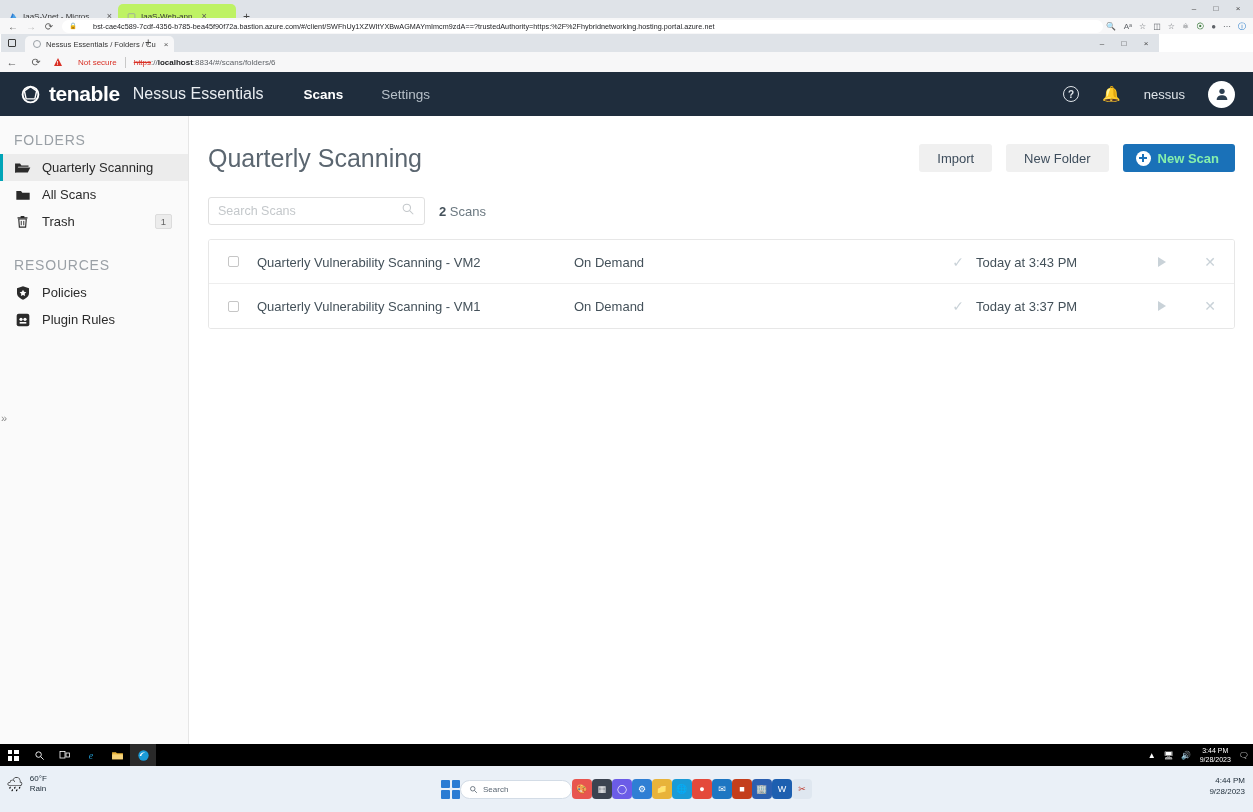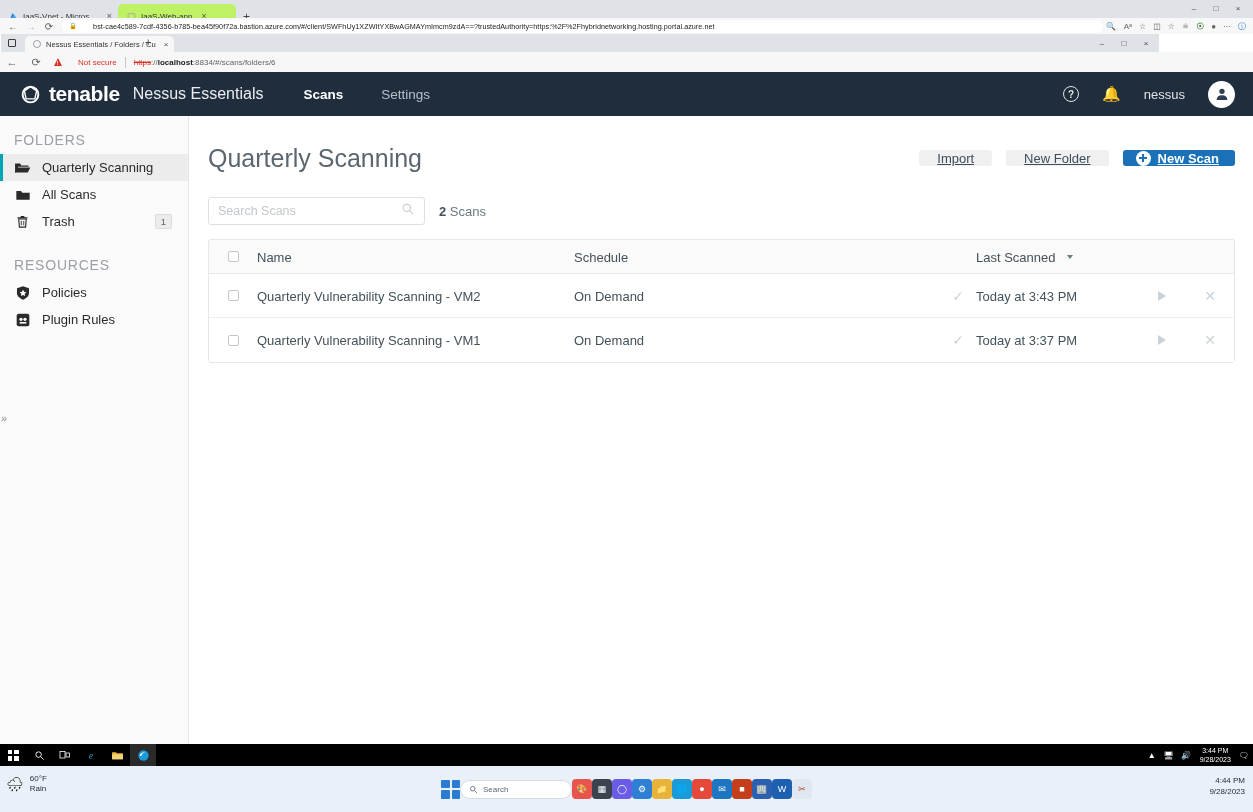--- a/index.html
+++ b/index.html
@@ -102,24 +102,24 @@
                 border:1px solid #dcdcdc; border-radius:2px; padding:0 5px; line-height:13px; }
   .side-gap { height:22px; }
   .side-collapse { position:absolute; bottom:6px; right:10px; font-size:11px; color:#b6b6b6; cursor:pointer; }
   .edge-expand { position:absolute; left:1px; top:340px; font-size:11px; color:#8a8a8a; cursor:pointer; }
 
   
   .main { flex:1; padding:22px 18px 0 19px; background:#fff; position:relative; }
   .page-head { display:flex; align-items:center; justify-content:space-between; height:40px; }
   .page-title { font-size:25px; color:#5b6670; font-weight:300; }
   .head-actions { display:flex; align-items:center; gap:14px; }
-  .btn { font-size:13px; border-radius:3px; height:16px; display:flex; align-items:center;
-         justify-content:center; cursor:pointer;text-decoration:underline; }
+  .btn { font-size:13px; border-radius:3px; height:28px; display:flex; align-items:center;
+         justify-content:center; cursor:pointer; }
   .btn-gray { background:#f0f0f0; color:#3e4d5c; padding:0 18px; }
-  .btn-blue { background:#1a71b8; color:#ffffff; padding:0 16px 0 13px; gap:7px; font-weight:bold; }
+  .btn-blue { background:#1a71b8; color:#86efac; padding:0 16px 0 13px; gap:7px; font-weight:bold; }
   .plus-circle { width:15px; height:15px; border-radius:50%; background:#fff; position:relative; }
   .plus-circle::before, .plus-circle::after { content:""; position:absolute; background:#1a71b8; }
   .plus-circle::before { left:3.3px; top:6.6px; width:8.4px; height:2.2px; }
   .plus-circle::after { left:6.6px; top:3.3px; width:2.2px; height:8.4px; }
 
   .toolbar { display:flex; align-items:center; gap:14px; margin-top:19px; }
   .search-box { width:217px; height:28px; border:1px solid #e0e0e0; border-radius:3px;
                 display:flex; align-items:center; padding:0 9px; background:#fff; }
   .search-input { flex:1; border:none; outline:none; font-size:12.5px; color:#9aa0a6;
                   font-family:"Liberation Sans", sans-serif; background:transparent; }
@@ -390,38 +390,20 @@
                 </svg>
             </span>
           </div>
           <div class="scan-count">
             <b>2</b>
             <span>Scans</span>
           </div>
         </div>
 
         <div class="table">
-          <div class="thead">
-            <div class="c-check">
-              <span class="chk"></span>
-            </div>
-            <div class="c-name">
-              <span class="th-text">Name</span>
-            </div>
-            <div class="c-sched">
-              <span class="th-text">Schedule</span>
-            </div>
-            <div class="c-status"></div>
-            <div class="c-last">
-              <span class="th-text">Last Scanned</span>
-              <span class="sort-caret"></span>
-            </div>
-            <div class="c-play"></div>
-            <div class="c-del"></div>
-          </div>
 
           <div class="trow">
             <div class="c-check">
               <span class="chk"></span>
             </div>
             <div class="c-name">
               <span class="td-text">Quarterly Vulnerability Scanning - VM2</span>
             </div>
             <div class="c-sched">
               <span class="td-text">On Demand</span>

